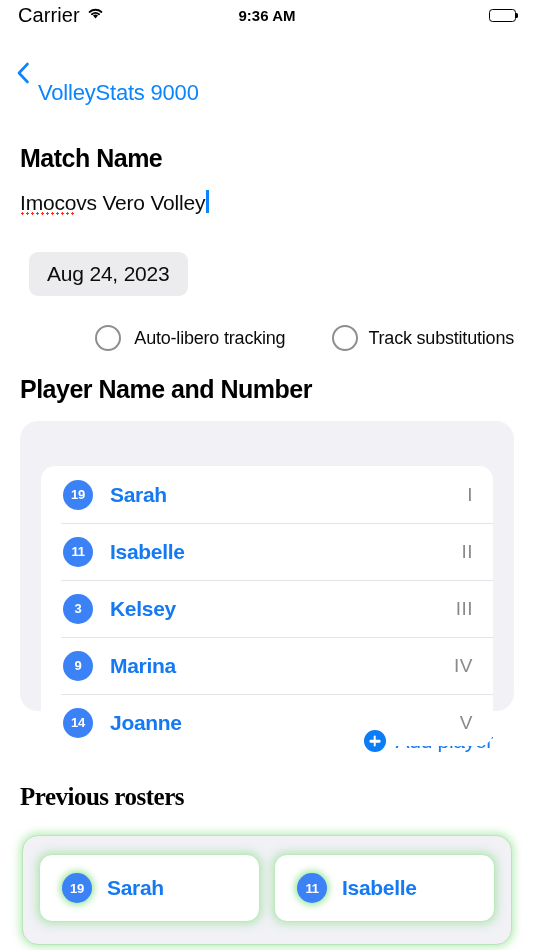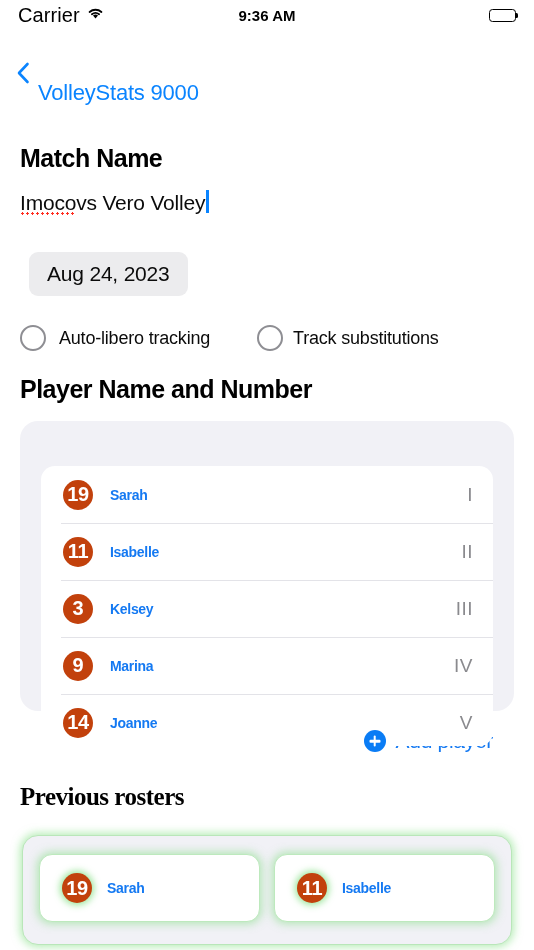--- a/index.html
+++ b/index.html
@@ -89,21 +89,21 @@
     display:inline-block;
     background:#ececee;
     border-radius:9px;
     padding:10px 18px;
     font-size:21px; color:#0b0b0b;
     letter-spacing:-0.2px;
   }
 
   .toggles {
     margin-top:29px;
-    display:flex; align-items:center;
+    display:flex; align-items:center;justify-content:flex-end;
   }
   .toggle {
     display:flex; align-items:center; gap:13px;
   }
   .toggle.second { margin-left:47px;gap:10px; }
   .radio {
     width:26px; height:26px;
     border:2px solid #8e8e93;
     border-radius:50%;
     flex:0 0 auto;
@@ -136,29 +136,29 @@
     position:relative;
   }
   .prow + .prow::before {
     content:"";
     position:absolute; left:20px; right:0; top:0;
     height:1px; background:#e3e3e8;
   }
   .badge {
     width:30px; height:30px; flex:0 0 auto;
     border-radius:50%;
-    background:#c2410c;
+    background:#3b82f6;
     color:#fff;
-    font-size:20px; font-weight:bold;
+    font-size:13px; font-weight:bold;
     display:flex; align-items:center; justify-content:center;
     letter-spacing:-0.3px;
   }
   .pname {
     margin-left:17px;
-    font-size:14px; font-weight:bold; color:#1479f2;
+    font-size:21px; font-weight:bold; color:#1479f2;
     letter-spacing:-0.3px;
   }
   .pnum-roman {
     margin-left:auto;
     font-size:19px; color:#8a8a8e;
     letter-spacing:0.5px;
   }
 
   
   .add-row {

